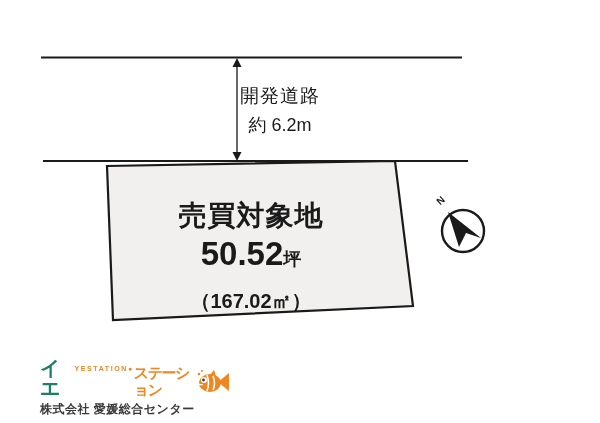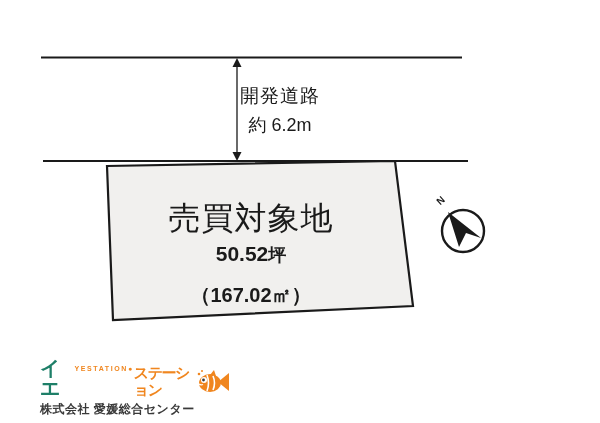--- a/index.html
+++ b/index.html
@@ -17,23 +17,23 @@
     position:absolute;left:200px;top:84px;width:160px;
     text-align:center;line-height:1.25;
   }
   .road-name{font-size:19px;letter-spacing:1px;}
   .road-width{font-size:18px;margin-top:6px;}
 
   .parcel-text{
     position:absolute;left:131px;top:197px;width:240px;
     text-align:center;color:var(--color-ink,#1a1a1a);
   }
-  .parcel-title{font-size:32px;font-weight:normal;letter-spacing:1px;}
+  .parcel-title{font-size:28px;font-weight:bold;letter-spacing:1px;}
   .parcel-tsubo{margin-top:2px;line-height:1;}
-  .parcel-tsubo .val{font-size:21px;font-weight:bold;letter-spacing:0;}
+  .parcel-tsubo .val{font-size:33px;font-weight:bold;letter-spacing:0;}
   .parcel-tsubo .unit{font-size:18px;font-weight:bold;}
   .parcel-sqm{font-size:20px;font-weight:600;margin-top:18px;letter-spacing:0;}
 
   .north-label{
     position:absolute;left:437px;top:195px;
     font-size:10px;font-weight:bold;
     transform:rotate(-42deg);
   }
 
   .footer-logo{position:absolute;left:40px;top:358px;width:190px;height:42px;}

